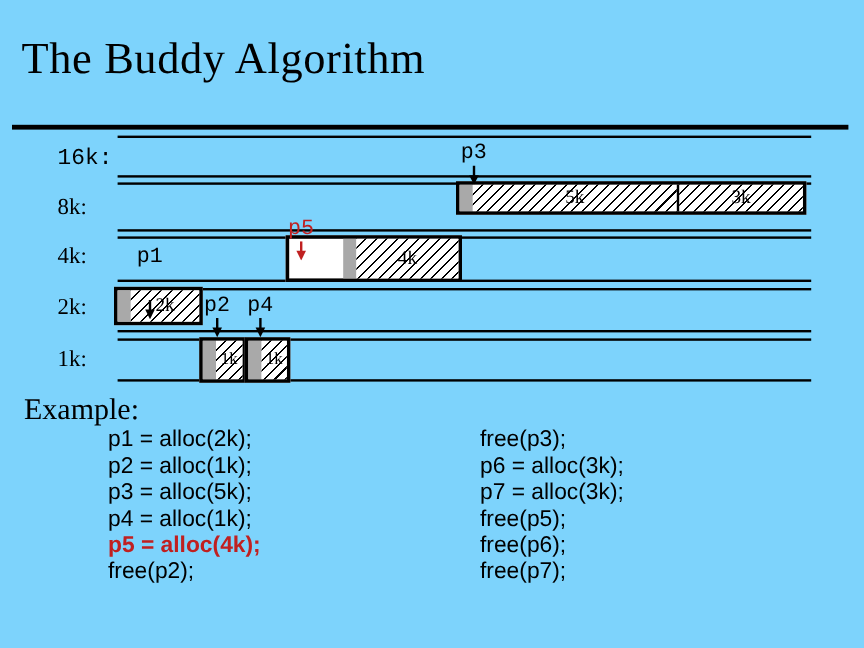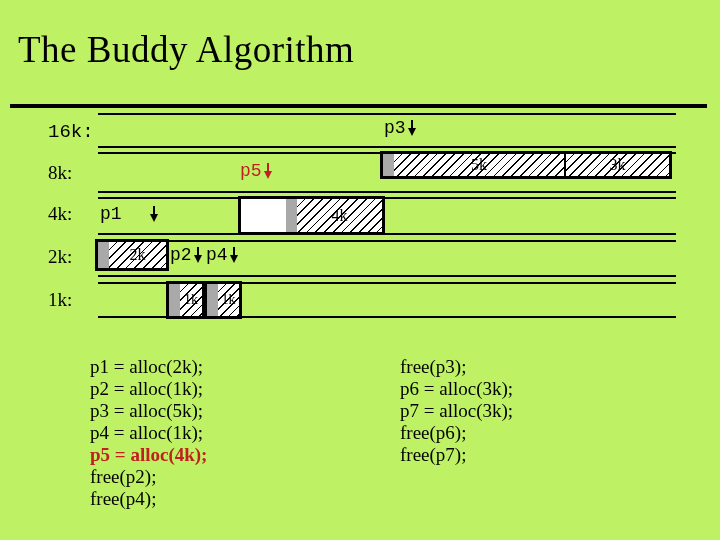--- a/index.html
+++ b/index.html
@@ -1,21 +1,21 @@
 <!DOCTYPE html>
 <html style="--highlight-red: #c02020; --alloc-gray: #a9a9a9;"><head>
 <meta charset="utf-8">
 <style>
   :root{
     --highlight-red:#c02020;
     --alloc-gray:#a9a9a9;
   }
   html,body{margin:0;padding:0;background:#fff;}
   .slide{
-    position:relative;width:720px;height:540px;background:#bef264;overflow:hidden;
+    position:relative;width:720px;height:540px;background:#7dd3fc;overflow:hidden;
     font-family:"Liberation Serif",serif;color:#000;
   }
   .title{
     position:absolute;left:18px;top:28px;margin:0;
     font-size:37px;font-weight:normal;letter-spacing:.5px;
     font-family:"Liberation Serif",serif;
   }
   .title-rule{position:absolute;left:10px;top:104px;width:697px;height:4px;background:#000;}
 
   
@@ -54,44 +54,44 @@
   .seg.fixed{flex:0 0 170px;}
   .seg + .seg{border-left:2px solid #000;}
   .seg-label{
     font-family:"Liberation Serif",serif;font-size:16px;line-height:16px;
     padding:0 1px;
   }
   .seg-label.small{font-size:14px;font-family:Liberation Serif, serif;}
 
   
   .pointer{
-    position:absolute;display:flex;align-items:center;
+    position:absolute;display:flex;flex-direction:column;align-items:center;
     color:#000;
   }
-  .pointer.red{color:var(--highlight-red);}
+  .pointer.red{color:var(--highlight-red);margin-top:20px;}
   .pname{
     font-family:"Liberation Mono",monospace;font-size:18px;line-height:20px;
   }
   .arrow{display:block;}
   .ptr-p3{left:384px;top:118px;}
   .ptr-p5{left:240px;top:161px;}
-  .ptr-p1{left:100px; top:204px;gap:26px;}
+  .ptr-p1{left:114px; top:204px;gap:26px;}
   .ptr-p2{left:170px;top:245px;}
   .ptr-p4{left:206px;top:245px;}
 
   
   .example-heading{
     position:absolute;left:20px;top:328px;margin:0;
     font-size:25px;font-weight:normal;font-family:"Liberation Serif",serif;
   }
   .code-col{position:absolute;}
   .code-left{left:90px;top:356px;}
   .code-right{left:400px;top:356px;}
   .code-line{
-    font-family:Liberation Serif, serif;font-size:19px;line-height:22px;
+    font-family:Liberation Sans, sans-serif;font-size:19px;line-height:22px;
     white-space:pre;
   }
   .code-line.hl{color:var(--highlight-red);font-weight:bold;}
 </style>
 </head>
 <body>
 
 <div class="slide">
 
   <h1 class="title">The Buddy Algorithm</h1>
@@ -176,32 +176,33 @@
       </svg>
   </div>
   <div class="pointer ptr-p4">
     <span class="pname">p4</span>
     <svg class="arrow" width="12" height="16" viewBox="0 0 12 16">
         <line x1="6" y1="0" x2="6" y2="9" stroke="currentColor" stroke-width="2"></line>
         <polygon points="2,8 10,8 6,16" fill="currentColor"></polygon>
       </svg>
   </div>
 
+  <h2 class="example-heading">Example:</h2>
 
   <div class="code-col code-left">
     <div class="code-line">p1 = alloc(2k);</div>
     <div class="code-line">p2 = alloc(1k);</div>
     <div class="code-line">p3 = alloc(5k);</div>
     <div class="code-line">p4 = alloc(1k);</div>
     <div class="code-line hl">p5 = alloc(4k);</div>
     <div class="code-line">free(p2);</div>
-    <div class="code-line">free(p4);</div>
   </div>
 
   <div class="code-col code-right">
     <div class="code-line">free(p3);</div>
     <div class="code-line">p6 = alloc(3k);</div>
     <div class="code-line">p7 = alloc(3k);</div>
+    <div class="code-line">free(p5);</div>
     <div class="code-line">free(p6);</div>
     <div class="code-line">free(p7);</div>
   </div>
 
 </div>
 
 </body></html>

